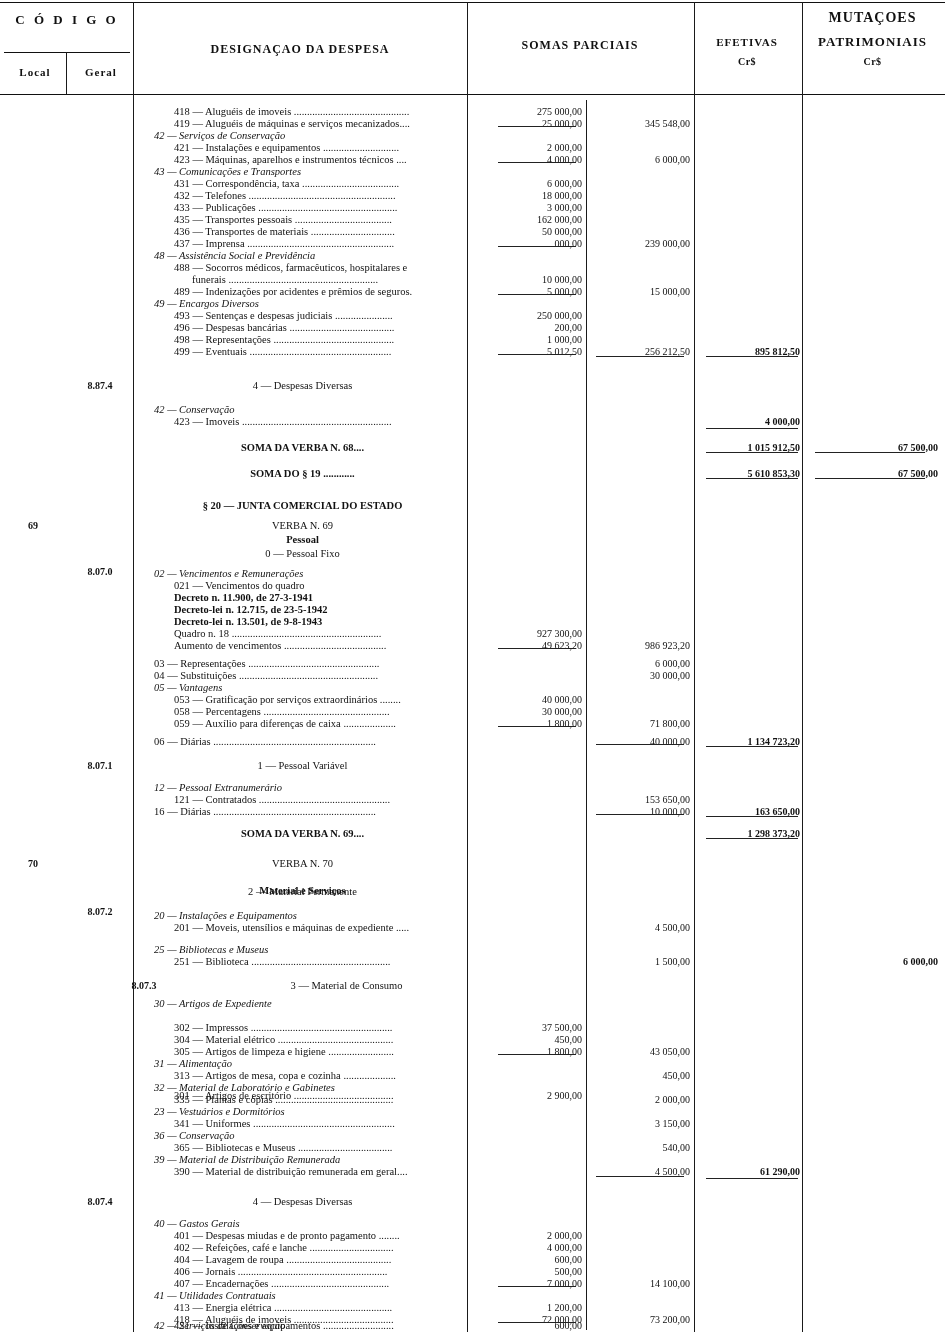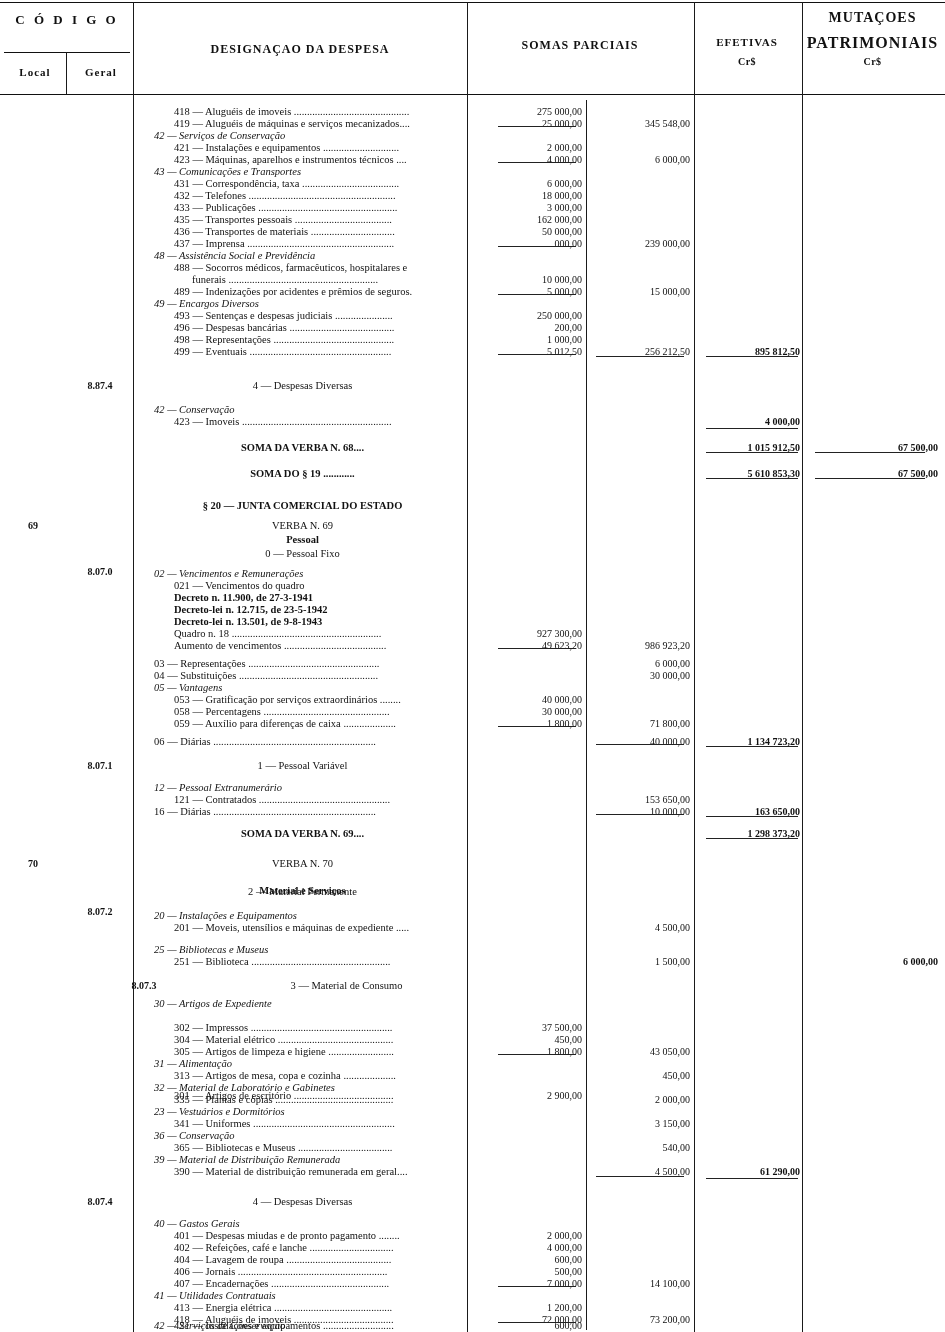--- a/index.html
+++ b/index.html
@@ -14,21 +14,21 @@
   .hdr .hline{position:absolute;left:0;width:945px;height:1px;background:#111;}
   .hdr-cell{position:absolute;text-align:center;font-weight:bold;letter-spacing:.5px;}
   .codigo{left:2px;top:12px;width:130px;font-size:13px;letter-spacing:3px;}
   .local{left:2px;top:66px;width:66px;font-size:11px;letter-spacing:1px;}
   .geral{left:70px;top:66px;width:62px;font-size:11px;letter-spacing:1px;}
   .desig{left:135px;top:42px;width:330px;font-size:12px;letter-spacing:1px;}
   .somas{left:470px;top:38px;width:220px;font-size:12px;letter-spacing:1px;}
   .efet{left:697px;top:36px;width:100px;font-size:11px;letter-spacing:1px;}
   .efet-sub{left:697px;top:56px;width:100px;font-size:10px;font-weight:bold;}
   .mut{left:805px;top:10px;width:135px;font-size:14px;letter-spacing:1px;}
-  .mut2{left:805px;top:34px;width:135px;font-size:16px;letter-spacing:1px;}
+  .mut2{left:805px;top:34px;width:135px;font-size:13px;letter-spacing:1px;}
   .mut-sub{left:805px;top:56px;width:135px;font-size:10px;font-weight:bold;}
 
   
   .row{position:absolute;left:0;width:945px;height:12px;font-size:10.5px;line-height:12px;white-space:nowrap;}
   .c-local{position:absolute;left:0;width:66px;text-align:center;font-weight:bold;font-size:10px;}
   .c-geral{position:absolute;left:68px;width:64px;text-align:center;font-weight:bold;font-size:10px;}
   .c-desc{position:absolute;left:140px;width:325px;font-size:10.5px;}
   .c-parc{position:absolute;left:470px;width:112px;text-align:right;font-size:10px;}
   .c-parc2{position:absolute;left:592px;width:98px;text-align:right;font-size:10px;}
   .c-efet{position:absolute;left:697px;width:103px;text-align:right;font-size:10px;font-weight:bold;}

